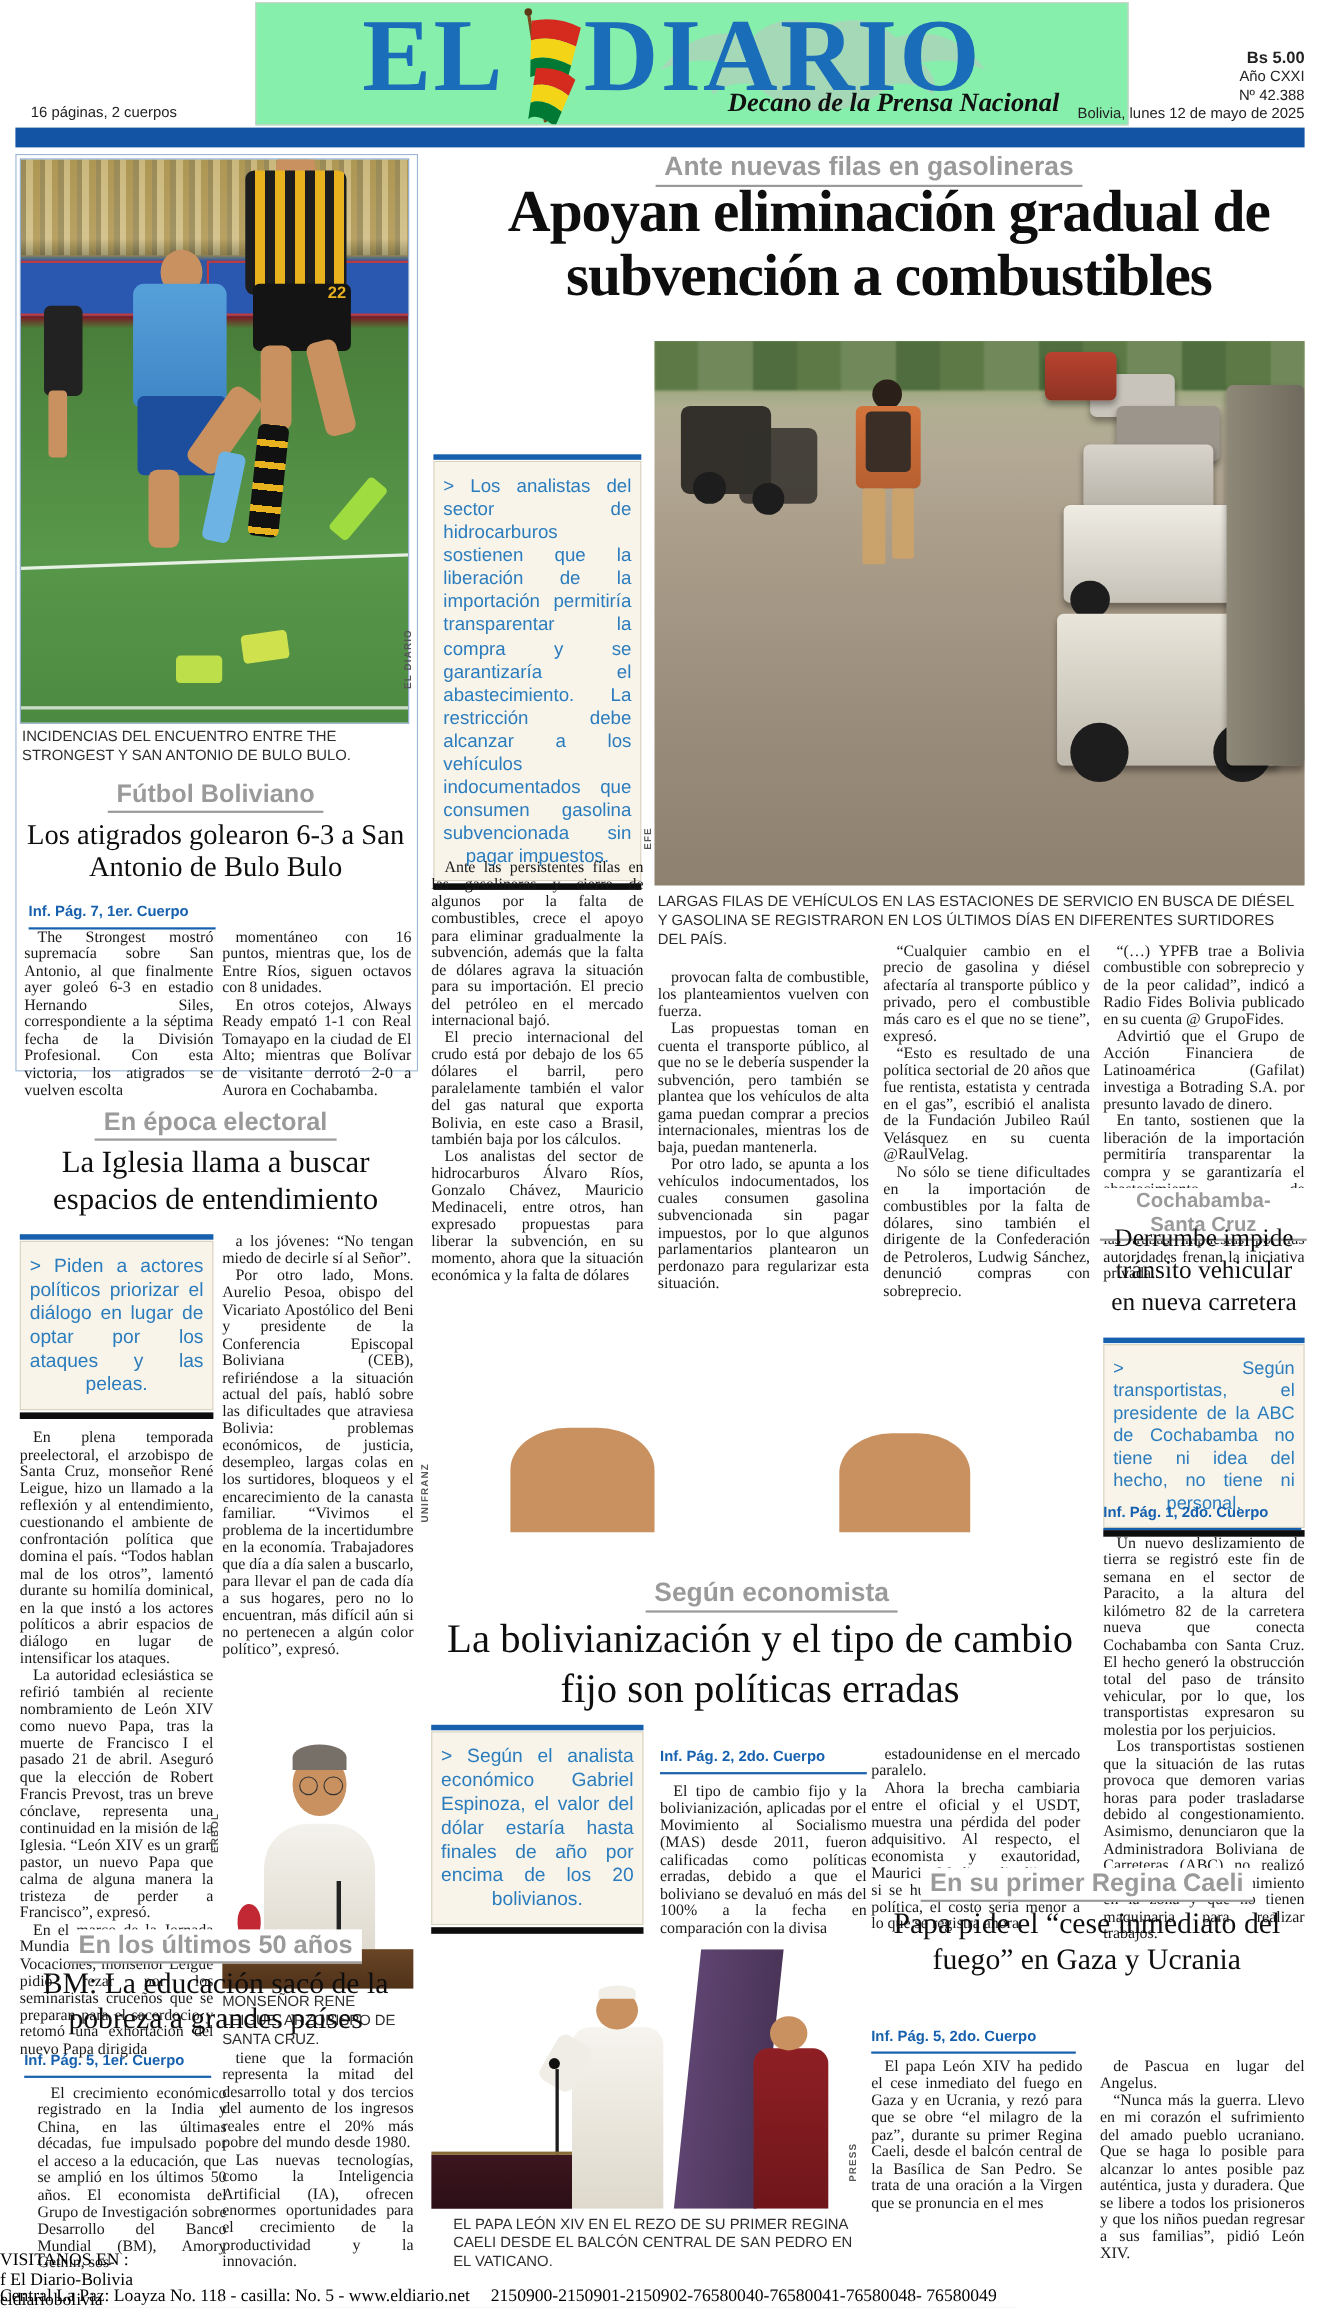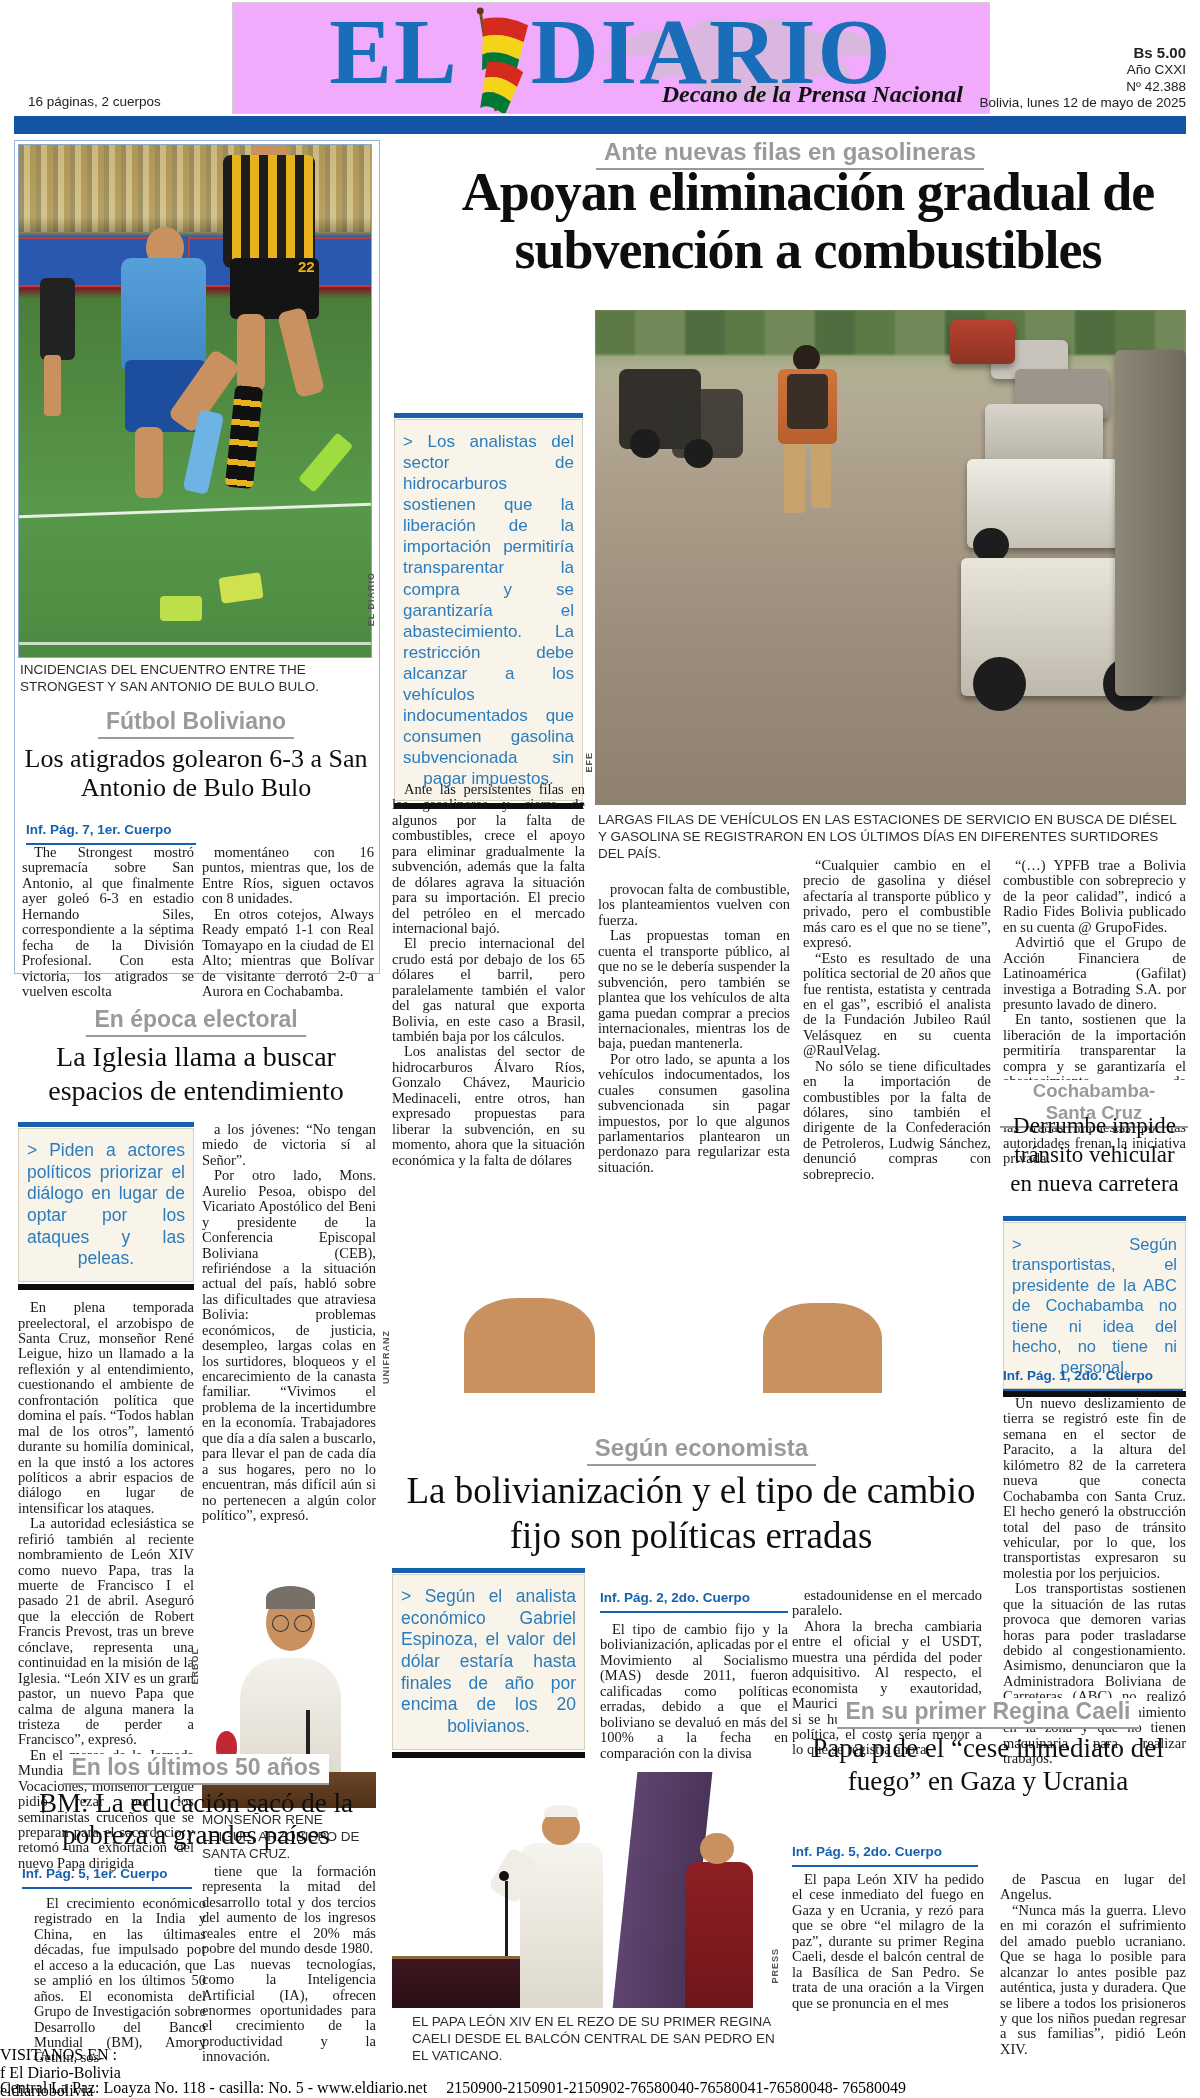--- a/index.html
+++ b/index.html
@@ -2,21 +2,21 @@
 <html lang="es"><head>
 <meta charset="utf-8">
 <style>
   html,body{margin:0;padding:0;background:#e8e8e8;}
   #page{position:relative;width:1200px;height:2098px;background:#ffffff;margin:0 auto;overflow:hidden;
         font-family:"Liberation Serif","DejaVu Serif",serif;}
   .abs{position:absolute;}
   .sans{font-family:"Liberation Sans","DejaVu Sans",sans-serif;}
 
   
-  .mastbox{border:1px solid #cfcfcf;background:#f0abfc;}
+  .mastbox{border:1px solid #cfcfcf;background:#86efac;padding-left:36px;}
   .brand{display:flex;align-items:flex-start;justify-content:center;color:#1a6db8;
          font-weight:700;font-size:94px;line-height:.95;letter-spacing:2px;}
   .brand .flagwrap{width:92px;height:106px;margin:0 -10px;position:relative;z-index:3;}
   .subtitle{font-style:italic;font-weight:700;font-size:24px;color:#111;text-align:right;}
   .edinfo{text-align:right;font-size:13.5px;color:#222;line-height:1.22;}
   .edinfo .price{font-weight:700;font-size:15px;}
   .bluebar{background:#1355a4;}
 
   
   .sectwrap{text-align:center;}
@@ -251,21 +251,21 @@
     <div class="hruletop"></div>
     <div class="hbox" style="font-size:17.5px;">&gt; Piden a actores políticos priorizar el diálogo en lugar de optar por los ataques y las peleas.</div>
     <div class="hruleblack"></div>
     <div class="bodycol" style="margin-top:10px;">
         <p>En plena temporada preelectoral, el arzobispo de Santa Cruz, monseñor René Leigue, hizo un llamado a la reflexión y al entendimiento, cuestionando el ambiente de confrontación política que domina el país. “Todos hablan mal de los otros”, lamentó durante su homilía dominical, en la que instó a los actores políticos a abrir espacios de diálogo en lugar de intensificar los ataques.</p>
         <p>La autoridad eclesiástica se refirió también al reciente nombramiento de León XIV como nuevo Papa, tras la muerte de Francisco I el pasado 21 de abril. Aseguró que la elección de Robert Francis Prevost, tras un breve cónclave, representa una continuidad en la misión de la Iglesia. “León XIV es un gran pastor, un nuevo Papa que calma de alguna manera la tristeza de perder a Francisco”, expresó.</p>
         <p>En el marco de la Jornada Mundial de Oración por las Vocaciones, monseñor Leigue pidió rezar por los seminaristas cruceños que se preparan para el sacerdocio y retomó una exhortación del nuevo Papa dirigida</p>
       </div>
   </div>
   <div class="abs bodycol" style="left:202px;top:1122px;width:174px;">
-      <p>a los jóvenes: “No tengan miedo de victoria sí al Señor”.</p>
+      <p>a los jóvenes: “No tengan miedo de decirle sí al Señor”.</p>
       <p>Por otro lado, Mons. Aurelio Pesoa, obispo del Vicariato Apostólico del Beni y presidente de la Conferencia Episcopal Boliviana (CEB), refiriéndose a la situación actual del país, habló sobre las dificultades que atraviesa Bolivia: problemas económicos, de justicia, desempleo, largas colas en los surtidores, bloqueos y el encarecimiento de la canasta familiar. “Vivimos el problema de la incertidumbre en la economía. Trabajadores que día a día salen a buscarlo, para llevar el pan de cada día a sus hogares, pero no lo encuentran, más difícil aún si no pertenecen a algún color político”, expresó.</p>
     </div>
   <div class="ph ph-bishop" style="left:202px;top:1550px;width:174px;height:258px;">
     <div class="bp-curtain"></div>
     <div style="left:22%;top:42%;width:58%;height:50%;background:linear-gradient(#f4f2ec,#ddd8cc);border-radius:40px 40px 0 0;"></div>
     <div class="skin" style="left:37%;top:17%;width:28%;height:22%;border-radius:50%;"></div>
     <div style="left:37%;top:14%;width:28%;height:9%;background:#777068;border-radius:50% 50% 0 0;"></div>
     <div style="left:40%;top:25%;width:9%;height:6%;border:1.5px solid #333;border-radius:50%;"></div>
     <div style="left:53%;top:25%;width:9%;height:6%;border:1.5px solid #333;border-radius:50%;"></div>
     <div style="left:0;top:86%;width:100%;height:14%;background:linear-gradient(#6a4526,#4f3119);"></div>

